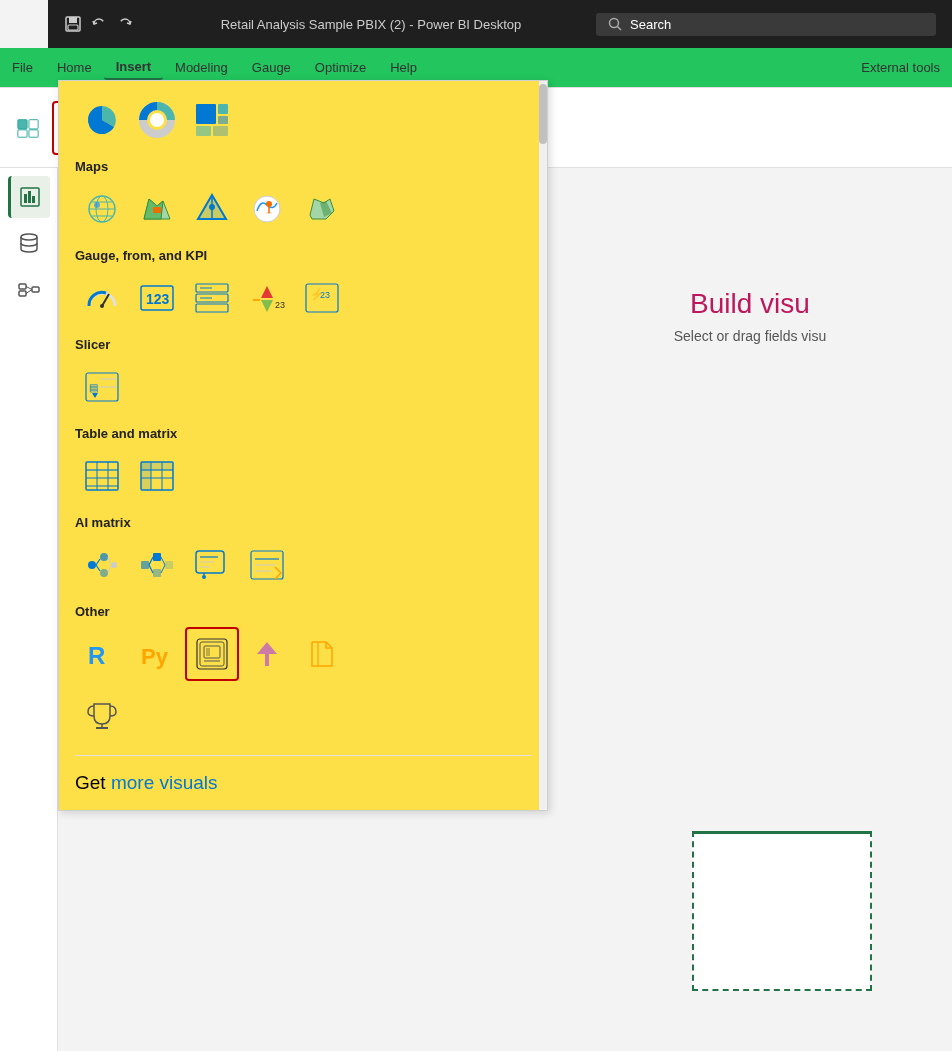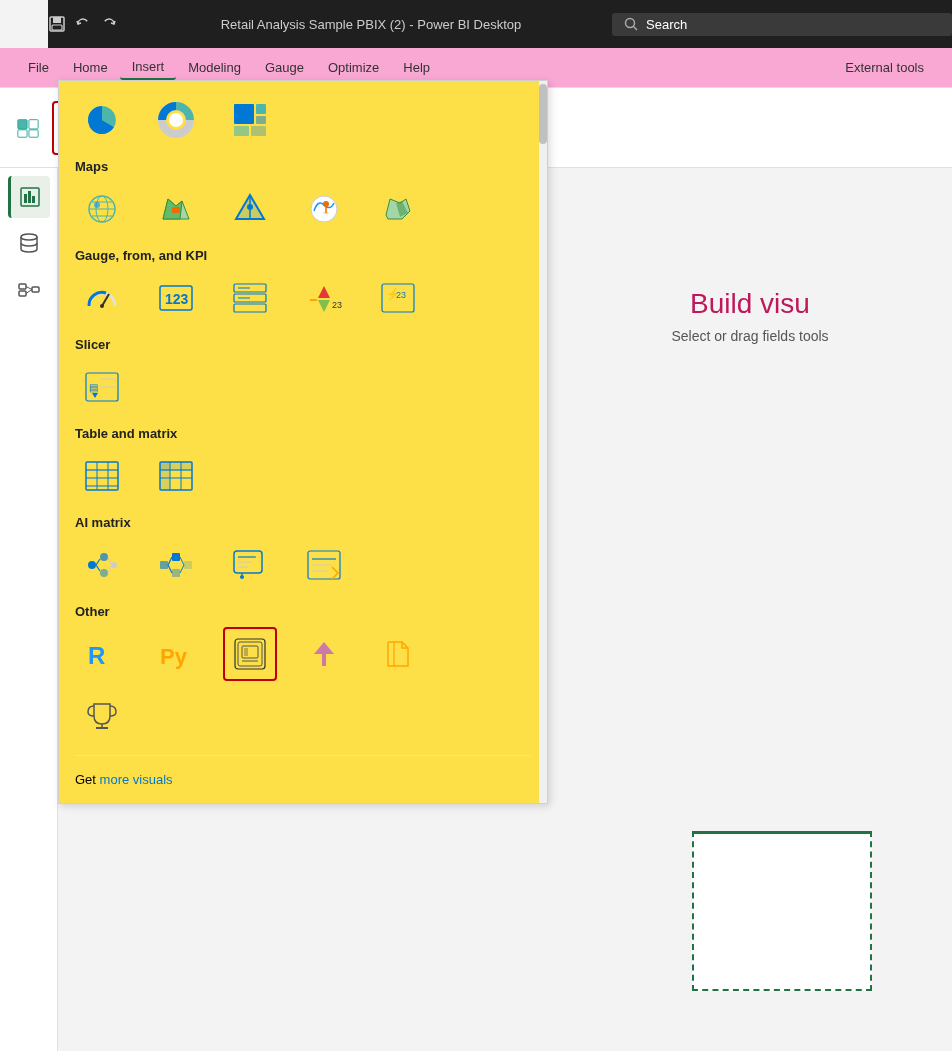--- a/index.html
+++ b/index.html
@@ -4,59 +4,59 @@
   <style>
     * { box-sizing: border-box; margin: 0; padding: 0; }
     body { font-family: 'Segoe UI', Arial, sans-serif; font-size: 13px; background: #f3f3f3; width: 952px; height: 1051px; overflow: hidden; }
 
     
     .title-bar {
       background: #1f1f1f;
       height: 48px;
       display: flex;
       align-items: center;
-      padding: 0 0;
+      padding: 0 16px;
       color: #fff;
       margin-left: 48px;
     }
     .title-bar-icons {
       display: flex; gap: 8px; align-items: center; margin-right: 12px;
     }
     .title-bar-icon {
       width: 18px; height: 18px; display: flex; align-items: center; justify-content: center;
       color: #ccc; font-size: 16px;
     }
     .title-bar-title {
       flex: 1; text-align: center; font-size: 13px; color: #ccc;
     }
     .title-bar-search {
       display: flex; align-items: center; background: #3a3a3a; border-radius: 3px;
       padding: 4px 12px; width: 340px; color: #ffffff; font-size: 13px; gap: 8px;
     }
 
     
     .menu-bar {
-      background: #f9a8d4;
+      background: #22c55e;
       height: 40px;
       display: flex;
       align-items: center;
-      padding: 0 16px;
+      padding: 0 0;
       border-bottom: 1px solid #e0e0e0;
     }
     .menu-item {
       padding: 4px 12px;
       font-size: 13px;
       color: #333;
       cursor: pointer;
       border-radius: 3px;
     }
     .menu-item.insert-active {
       color: #333;
       border-bottom: 2px solid #217346;
-      font-weight: 400;
+      font-weight: 700;
     }
     .menu-item.external { margin-left: auto; }
 
     
     .ribbon {
       background: #fff;
       height: 80px;
       display: flex;
       align-items: center;
       padding: 0 8px;
@@ -102,21 +102,21 @@
       width: 490px; background: #fde047; border: 1px solid #d0d0d0;
       box-shadow: 2px 2px 8px rgba(0,0,0,0.15);
       overflow-y: auto; position: absolute; top: 80px; left: 58px; z-index: 100;
       padding: 8px 0; max-height: calc(1051px - 168px);
     }
     .section-label {
       font-size: 13px; font-weight: 600; color: #222;
       padding: 8px 16px 4px 16px;
     }
     .icon-row {
-      display: flex; align-items: center; gap: 20px; padding: 4px 16px;
+      display: flex; align-items: center; gap: 1px; padding: 4px 16px;
       flex-wrap: wrap;
     }
     .vis-icon {
       width: 54px; height: 54px; display: flex; align-items: center; justify-content: center;
       border-radius: 4px; cursor: pointer; border: 1px solid transparent;
     }
     .vis-icon.selected { border: 2px solid #c00000; }
 
     .scrollbar-track {
       position: absolute; right: 0; top: 0; bottom: 0; width: 8px; background: #f0f0f0;
@@ -140,21 +140,21 @@
     .canvas-placeholder {
       position: absolute; bottom: 60px; right: 80px;
       width: 180px; height: 160px;
       background: #fff; border-top: 3px solid #217346;
       border-right: 2px dashed #217346; border-bottom: 2px dashed #217346; border-left: 2px dashed #217346;
     }
 
     .divider { height: 1px; background: #e0e0e0; margin: 8px 16px; }
 
     .get-more-link {
-      padding: 8px 16px; font-size: 13px; cursor: pointer;
+      padding: 8px 16px; font-size: 19px; cursor: pointer;
     }
     .get-more-link a { color: #0078d4; text-decoration: none; }
   </style>
 </head>
 <body>
 
 <div class="title-bar">
   <div class="title-bar-icons">
     <div class="title-bar-icon">
       <svg width="16" height="16" viewBox="0 0 16 16" fill="none">
@@ -577,17 +577,17 @@
     </div>
 
     <div class="scrollbar-track">
       <div class="scrollbar-thumb"></div>
     </div>
   </div>
 
   <div class="canvas-area" style="margin-left: 490px;">
     <div class="build-text">
       <h2>Build visu</h2>
-      <p>Select or drag fields tools</p>
+      <p>Select or drag fields visu</p>
     </div>
     <div class="canvas-placeholder"></div>
   </div>
 </div>
 
 </body></html>

